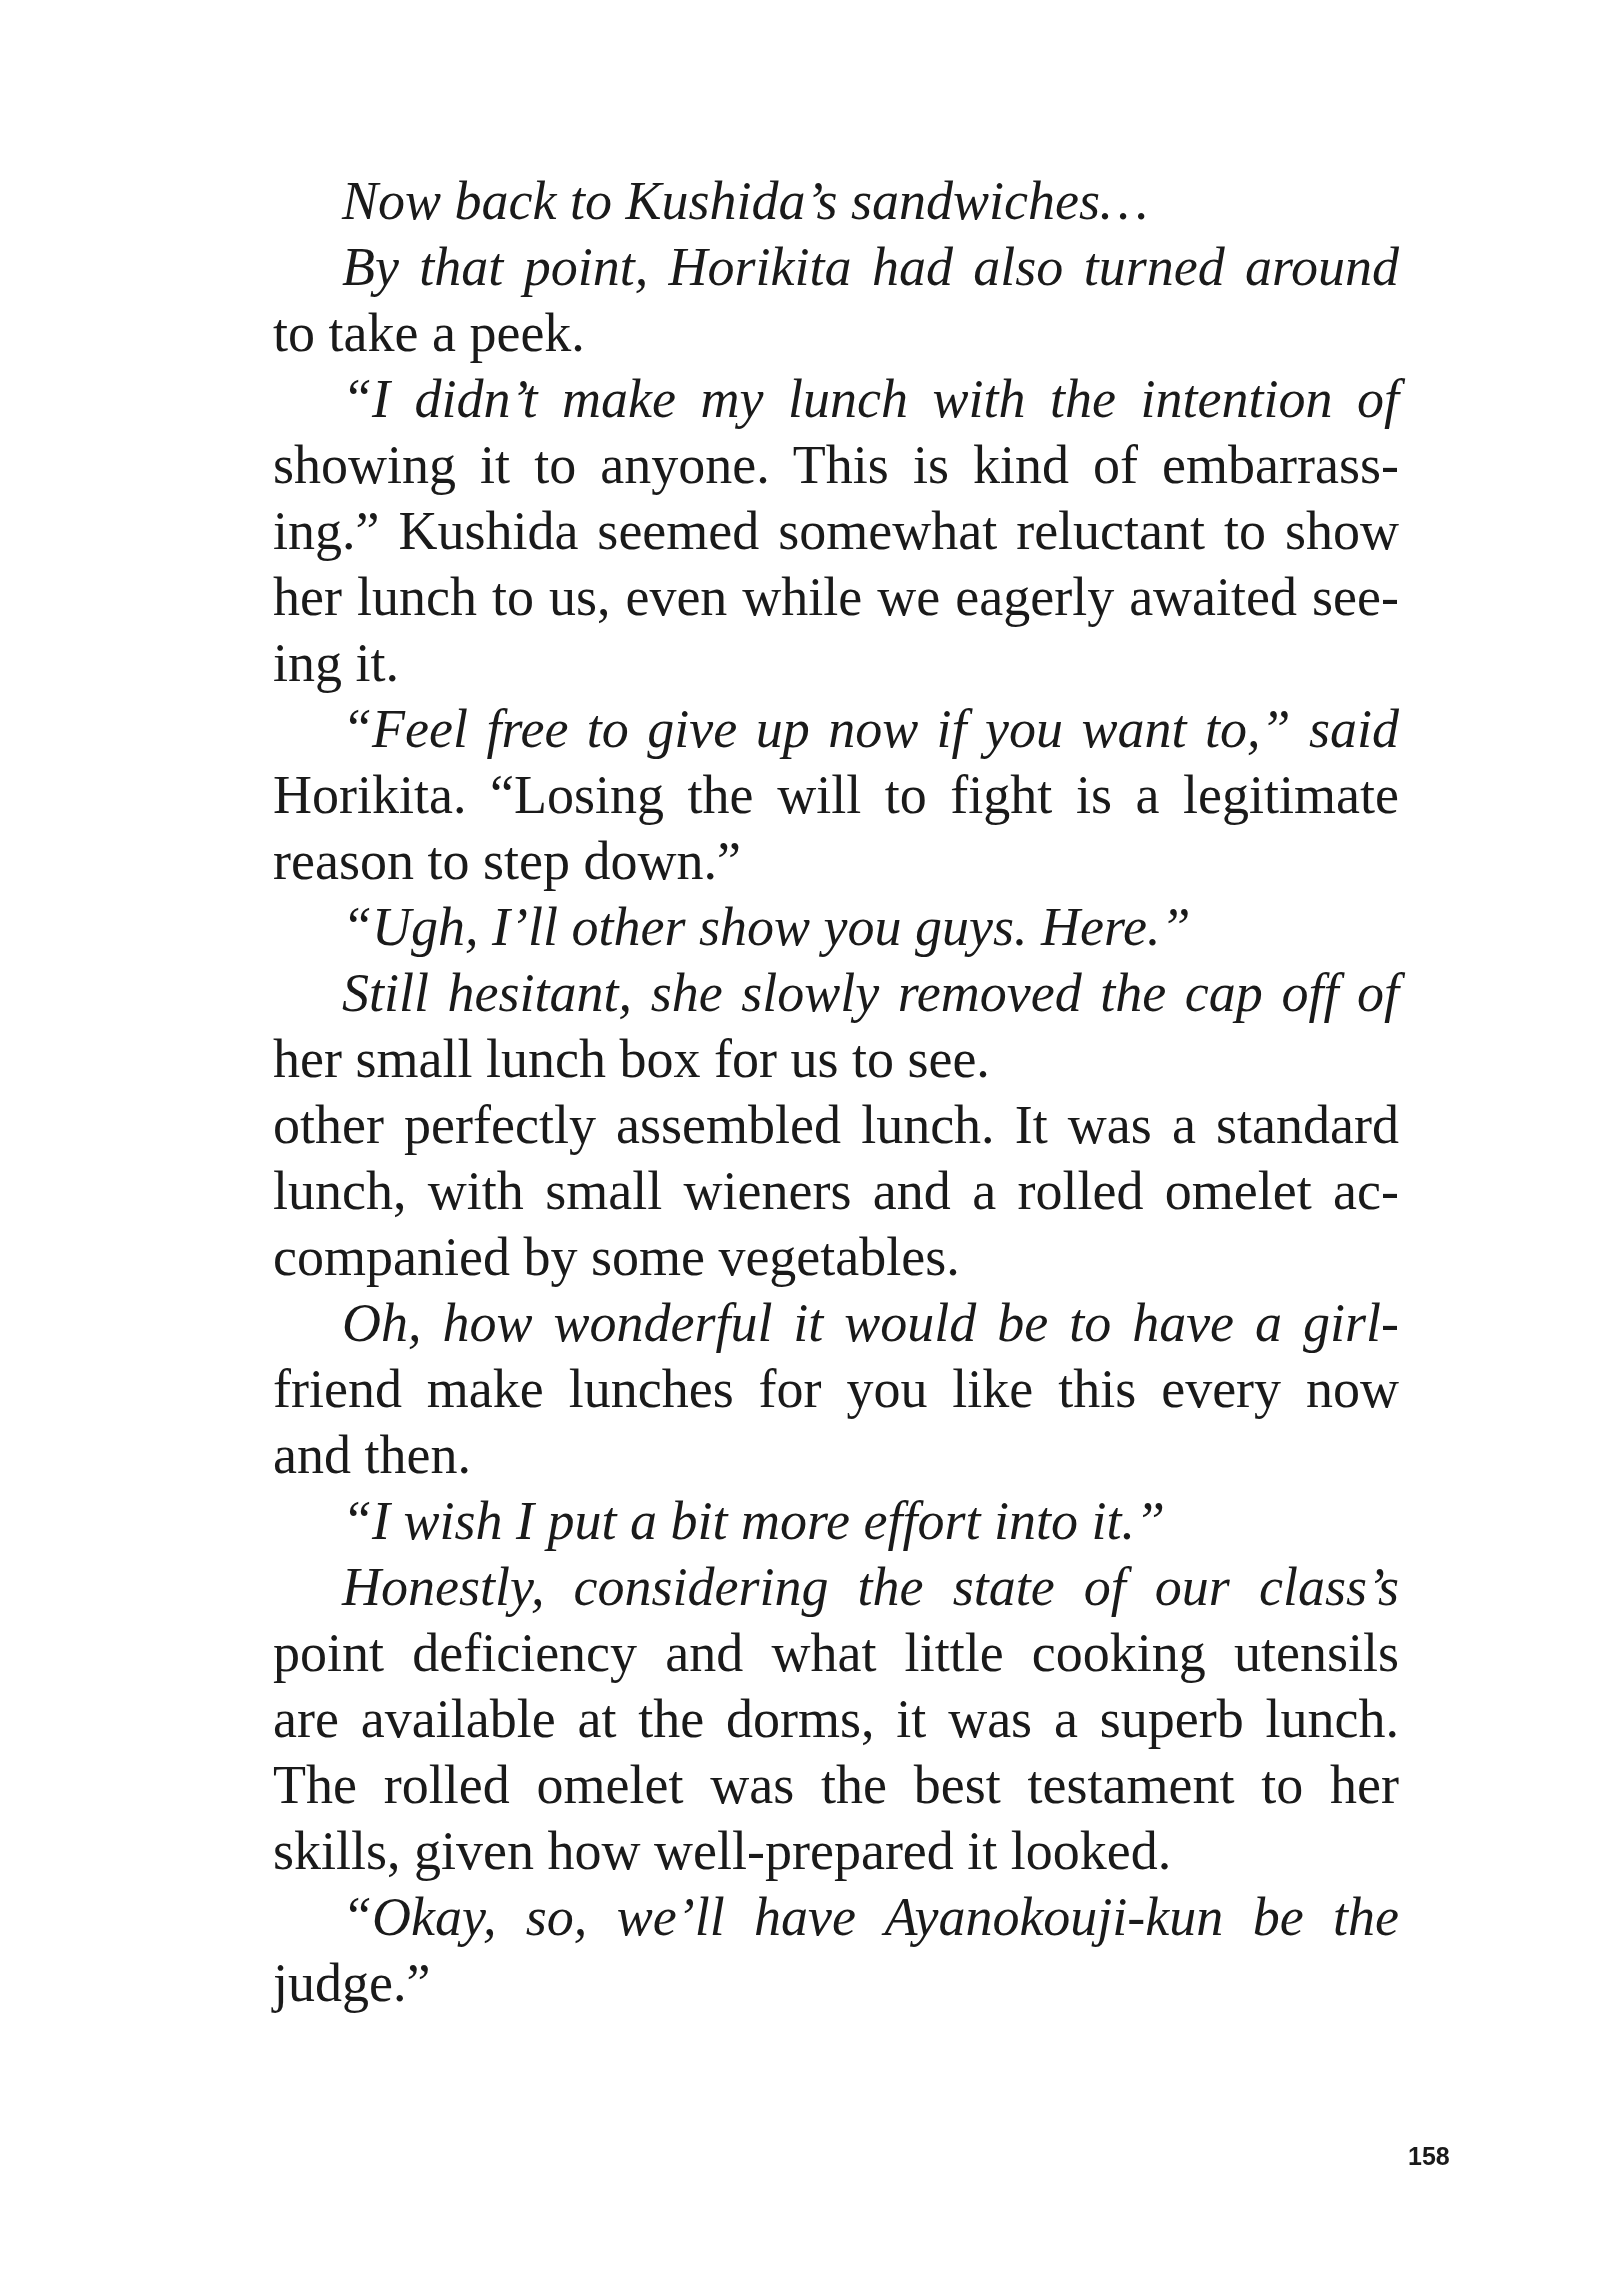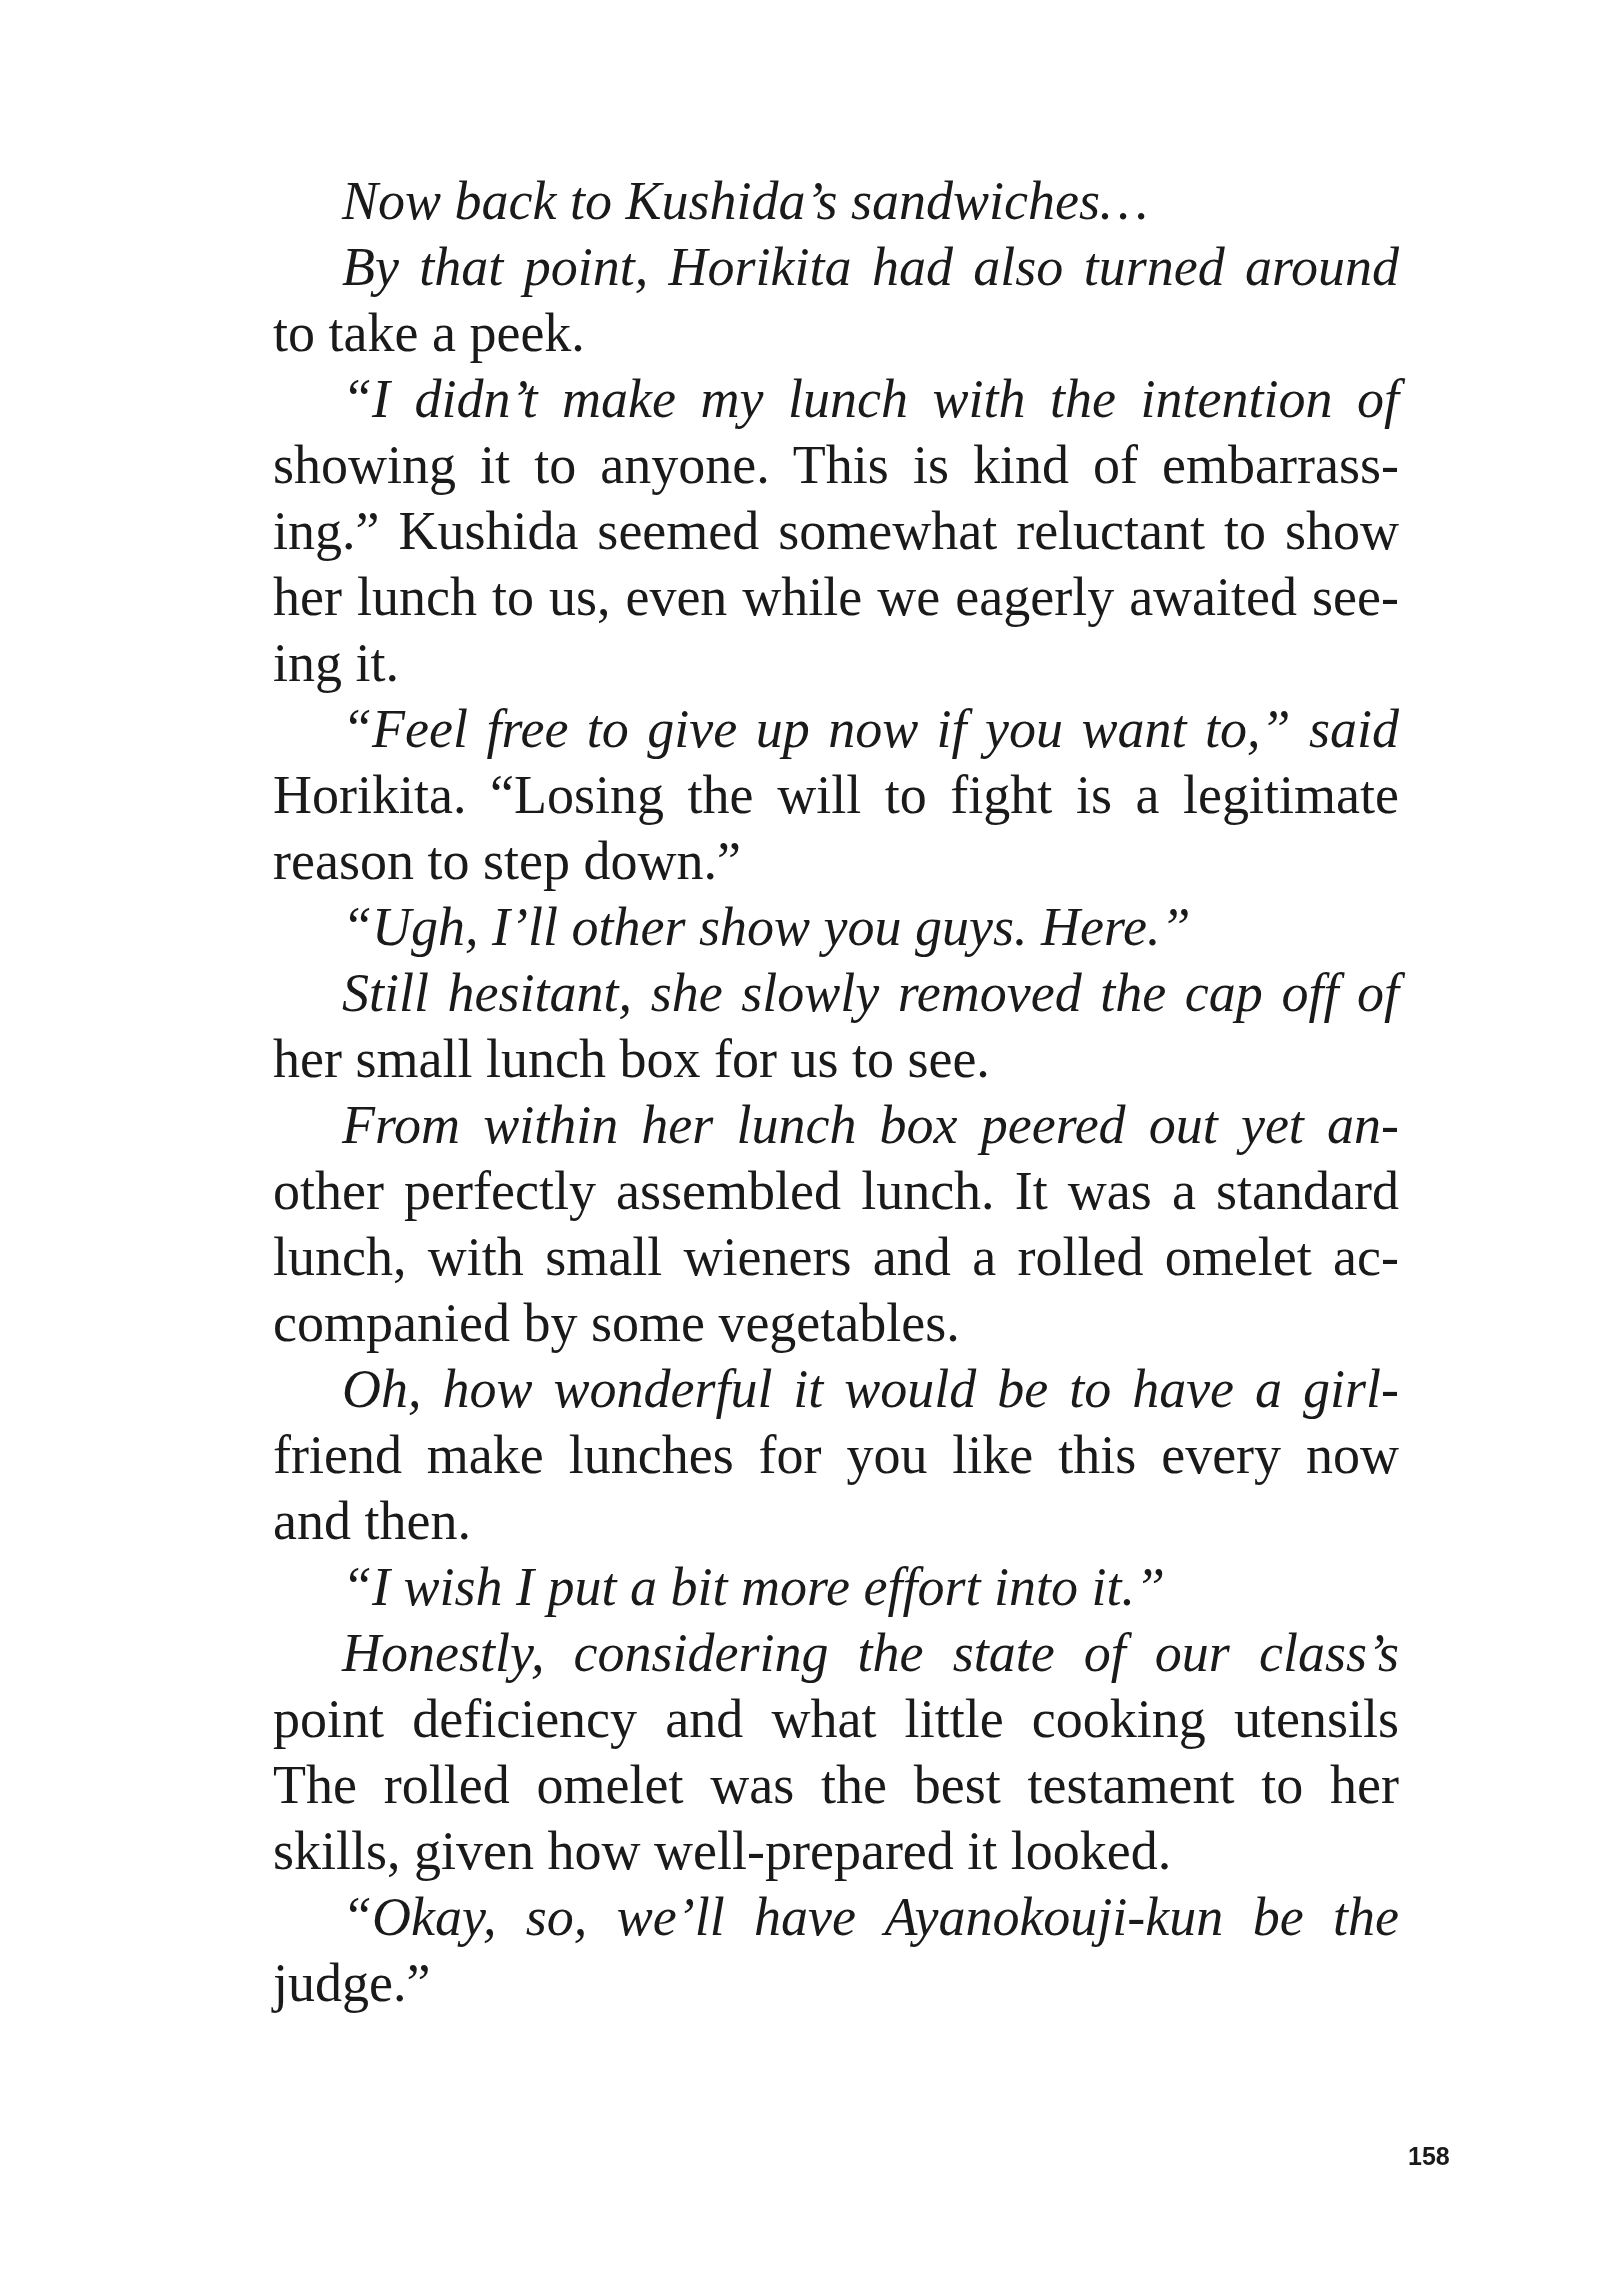--- a/index.html
+++ b/index.html
@@ -62,30 +62,30 @@
     <div class="line justify">showing it to anyone. This is kind of embarrass-</div>
     <div class="line justify">ing.” Kushida seemed somewhat reluctant to show</div>
     <div class="line justify">her lunch to us, even while we eagerly awaited see-</div>
     <div class="line">ing it.</div>
     <div class="line indent justify">“Feel free to give up now if you want to,” said</div>
     <div class="line justify">Horikita. “Losing the will to fight is a legitimate</div>
     <div class="line">reason to step down.”</div>
     <div class="line indent">“Ugh, I’ll other show you guys. Here.”</div>
     <div class="line indent justify">Still hesitant, she slowly removed the cap off of</div>
     <div class="line">her small lunch box for us to see.</div>
-    <div class="line indent justify">From within her lunch box peered out yet an-</div>
     <div class="line justify">other perfectly assembled lunch. It was a standard</div>
     <div class="line justify">lunch, with small wieners and a rolled omelet ac-</div>
     <div class="line">companied by some vegetables.</div>
     <div class="line indent justify">Oh, how wonderful it would be to have a girl-</div>
     <div class="line justify">friend make lunches for you like this every now</div>
     <div class="line">and then.</div>
     <div class="line indent">“I wish I put a bit more effort into it.”</div>
     <div class="line indent justify">Honestly, considering the state of our class’s</div>
     <div class="line justify">point deficiency and what little cooking utensils</div>
+    <div class="line justify">are available at the dorms, it was a superb lunch.</div>
     <div class="line justify">The rolled omelet was the best testament to her</div>
     <div class="line">skills, given how well-prepared it looked.</div>
     <div class="line indent justify">“Okay, so, we’ll have Ayanokouji-kun be the</div>
     <div class="line">judge.”</div>
   </div>
 
 <div class="page-number">158</div>
 
 
 </body></html>

